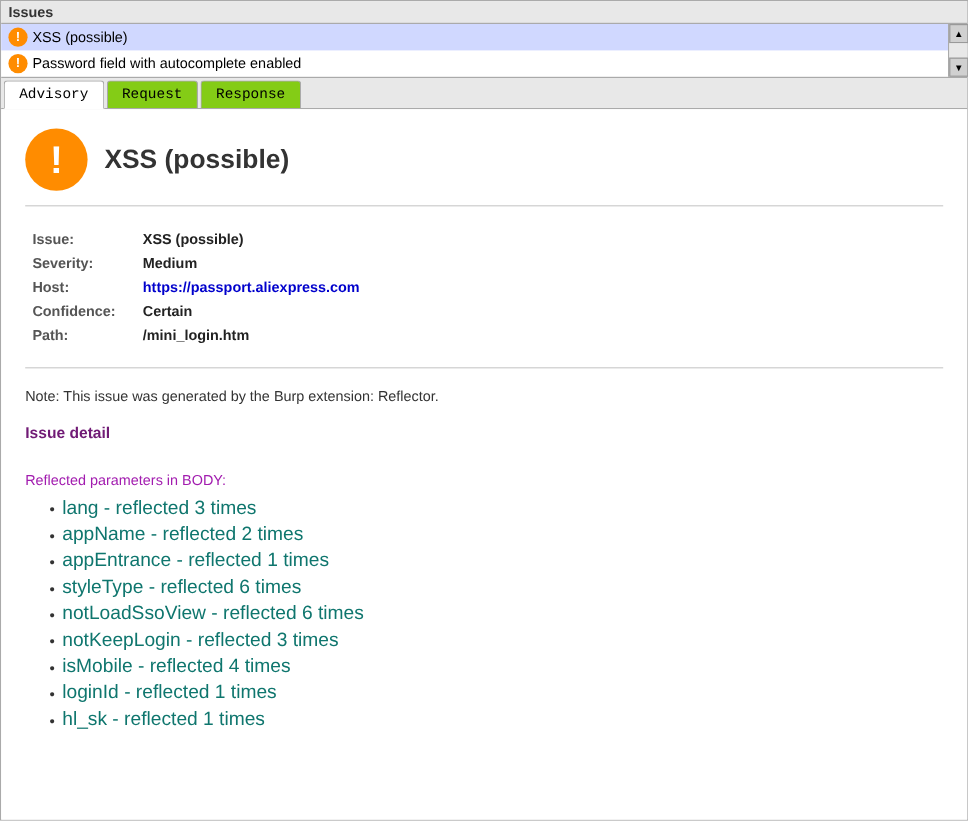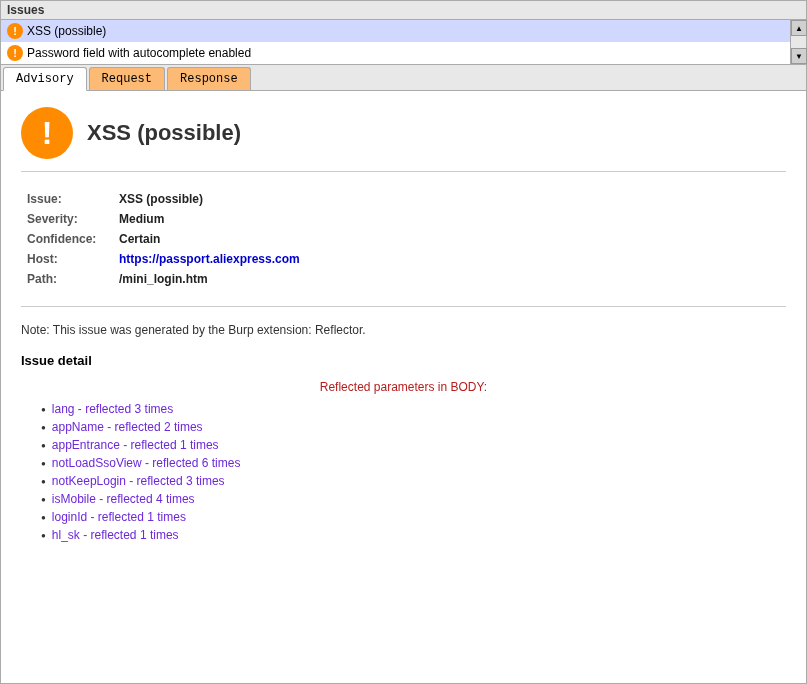--- a/index.html
+++ b/index.html
@@ -101,21 +101,21 @@
       border-bottom: 1px solid #aaa;
       background: #e8e8e8;
       padding: 2px 2px 0;
       font-family: Liberation Mono, monospace;
     }
 
     .tab {
       padding: 4px 12px;
       border: 1px solid #aaa;
       border-bottom: none;
-      background: #fdba74;
+      background: #84cc16;
       cursor: pointer;
       font-size: 12px;
       margin-right: 2px;
       border-radius: 3px 3px 0 0;
     }
 
     .tab.active {
       background: #fff;
       border-bottom: 1px solid #fff;
       margin-bottom: -1px;
@@ -195,40 +195,39 @@
       color: #333;
     }
 
     .note-section .note-bold {
       font-weight: normal;
     }
 
     .issue-detail-section h3 {
       font-size: 13px;
       font-weight: bold;
-      color: #000000;
-      margin-bottom: 12px;
+      color: #701a75;
+      margin-bottom: 25px;
     }
 
     .reflected-params-label {
       font-size: 12px;
-      color: #b91c1c;
+      color: #a21caf;
       margin-bottom: 6px;
-      text-align: center;
     }
 
     .params-list {
       list-style: none;
       padding: 0;
       margin: 0 0 0 20px;
     }
 
     .params-list li {
-      font-size: 12px;
-      color: #6d28d9;
+      font-size: 16px;
+      color: #0f766e;
       padding: 2px 0;
       display: flex;
       align-items: center;
       gap: 6px;
     }
 
     .params-list li::before {
       content: "●";
       font-size: 8px;
       color: #333;
@@ -276,45 +275,46 @@
       <tbody>
           <tr>
         <td>Issue:</td>
         <td>XSS (possible)</td>
       </tr>
       <tr>
         <td>Severity:</td>
         <td>Medium</td>
       </tr>
       <tr>
+        <td>Host:</td>
+        <td><a href="#">https://passport.aliexpress.com</a></td>
+      </tr>
+      <tr>
         <td>Confidence:</td>
         <td>Certain</td>
-      </tr>
-      <tr>
-        <td>Host:</td>
-        <td><a href="#">https://passport.aliexpress.com</a></td>
       </tr>
       <tr>
         <td>Path:</td>
         <td>/mini_login.htm</td>
       </tr>
     </tbody>
       </table>
 
     <div class="note-section">
       <span class="note-bold">Note:</span><span> This issue was generated by the Burp extension: Reflector.</span>
     </div>
 
     <div class="issue-detail-section">
       <h3>Issue detail</h3>
       <div class="reflected-params-label">Reflected parameters in BODY:</div>
       <ul class="params-list" id="params-list">
           <li>lang - reflected 3 times</li>
           <li>appName - reflected 2 times</li>
           <li>appEntrance - reflected 1 times</li>
+          <li>styleType - reflected 6 times</li>
           <li>notLoadSsoView - reflected 6 times</li>
           <li>notKeepLogin - reflected 3 times</li>
           <li>isMobile - reflected 4 times</li>
           <li>loginId - reflected 1 times</li>
           <li>hl_sk - reflected 1 times</li>
         </ul>
     </div>
 
   </div>
 </div>

